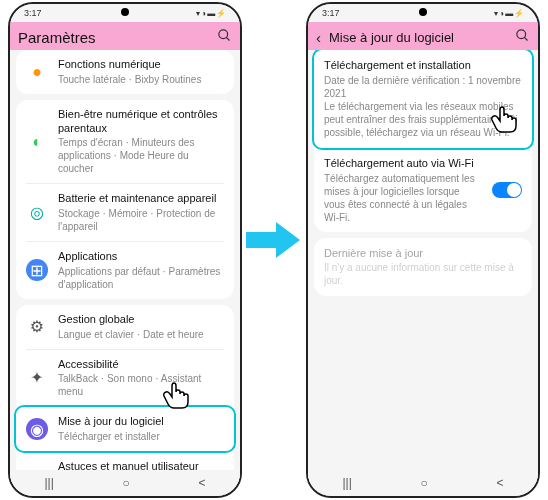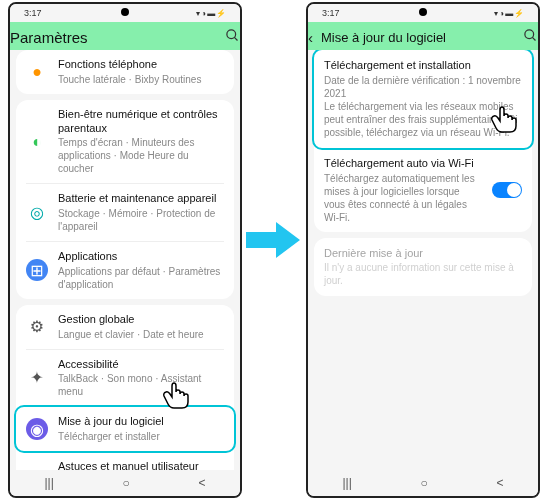--- a/index.html
+++ b/index.html
@@ -1,26 +1,26 @@
 <!DOCTYPE html>
 <html><head>
 <meta charset="utf-8">
 <style>
 * { margin:0; padding:0; box-sizing:border-box; font-family:-apple-system,BlinkMacSystemFont,sans-serif; }
 body { background:#fff; width:548px; height:500px; position:relative; overflow:hidden; }
 
-.phone { position:absolute; width:234px; height:496px; border:2px solid #222; border-radius:8px; background:#f5f5f5; overflow:hidden; }
+.phone { position:absolute; width:234px; height:496px; border:2px solid #222; border-radius:25px; background:#f5f5f5; overflow:hidden; }
 .phone-left { left:8px; top:2px; }
 .phone-right { left:306px; top:2px; }
 
 .status-bar { height:18px; display:flex; justify-content:space-between; align-items:center; padding:0 14px; font-size:9px; color:#333; background:#f5f5f5; }
 .status-icons { display:flex; gap:2px; align-items:center; font-size:8px; letter-spacing:-0.5px; }
 .camera-hole { position:absolute; top:4px; left:50%; transform:translateX(-50%); width:8px; height:8px; background:#000; border-radius:50%; }
 
-.header { display:flex; align-items:center; padding:6px 0 4px; background:#86efac; }
+.header { display:flex; align-items:center; padding:6px 8px 4px; background:#f9a8d4; }
 .header-title { font-size:15px; color:#111; flex:1; }
 .back-btn { font-size:15px; margin-right:8px; color:#222; }
 .search-btn { font-size:14px; color:#333; }
 
 .content { background:#f5f5f5; padding:0 6px 40px; height:calc(100% - 58px); overflow:hidden; }
 .card { background:#fff; border-radius:12px; margin-bottom:6px; }
 
 .item { display:flex; align-items:center; padding:8px 10px; gap:10px; position:relative; }
 .item-icon { width:22px; height:22px; border-radius:50%; display:flex; align-items:center; justify-content:center; flex-shrink:0; }
 .item-text { flex:1; min-width:0; }
@@ -62,21 +62,21 @@
         </svg>
     </span>
   </div>
   <div class="content">
     <div class="card">
       <div class="item">
         <div class="item-icon ic-orange">
             <span>●</span>
           </div>
         <div class="item-text">
-            <div class="item-title">Fonctions téléphone</div>
+            <div class="item-title">Fonctions numérique</div>
             <div class="item-sub">Touche latérale · Bixby Routines</div>
           </div>
       </div>
     </div>
     <div class="card">
       <div class="item">
         <div class="item-icon ic-green">
             <span>◐</span>
           </div>
         <div class="item-text">

